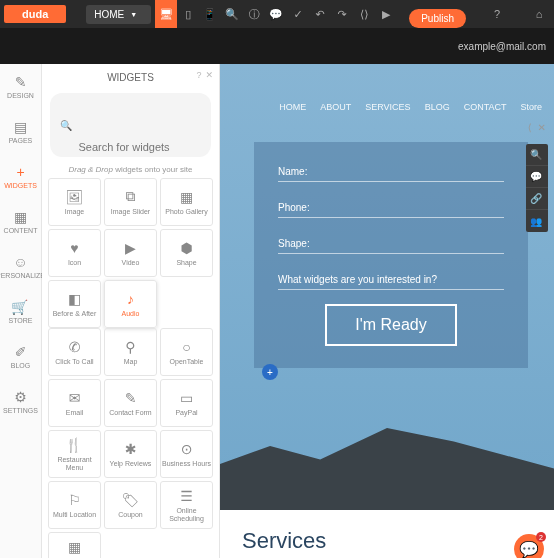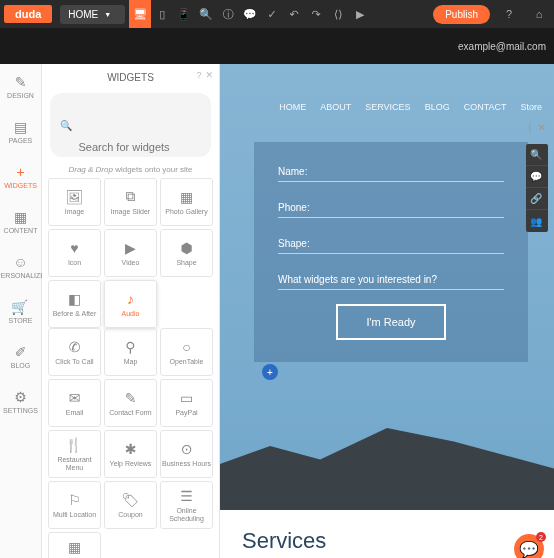--- a/index.html
+++ b/index.html
@@ -1,25 +1,25 @@
 <!DOCTYPE html>
 <html><head>
 <meta charset="utf-8">
 <style>
 * { margin: 0; padding: 0; box-sizing: border-box; font-family: -apple-system, Arial, sans-serif; }
 body { width: 554px; height: 558px; overflow: hidden; background: #fff; }
 .topbar { background: #2a2a2a; height: 28px; display: flex; align-items: center; padding: 0 4px; }
-.logo { background: #ff6b35; color: #fff; font-weight: bold; font-size: 11px; padding: 3px 11px; border-radius: 2px; margin-right: 8px; }
+.logo { background: #ff6b35; color: #fff; font-weight: bold; font-size: 11px; padding: 3px 18px; border-radius: 2px; margin-right: 20px; }
 .home-sel { background: #444; color: #fff; font-size: 10px; padding: 4px 14px 4px 8px; border-radius: 3px; display: flex; align-items: center; gap: 6px; }
 .tb-icons { display: flex; align-items: center; gap: 0; margin-left: 4px; flex: 1; }
 .tb-icon { width: 22px; height: 28px; display: flex; align-items: center; justify-content: center; color: #aaa; font-size: 11px; cursor: pointer; }
 .tb-icon.active { background: #ff6b35; color: #fff; }
 .tb-icon.orange { color: #ff6b35; }
 .publish { background: #ff6b35; color: #fff; font-size: 10px; padding: 4px 12px; border-radius: 10px; border: none; }
-.tb-right { display: flex; align-items: center; gap: 8px; }
+.tb-right { display: flex; align-items: flex-end; gap: 20px; }
 
 .secondbar { background: #1a1a1a; height: 36px; display: flex; align-items: center; justify-content: flex-end; padding: 0 8px; color: #ccc; font-size: 10px; }
 
 .main { display: flex; height: 510px; position: relative; }
 
 .leftnav { width: 42px; background: #fafafa; border-right: 1px solid #e5e5e5; display: flex; flex-direction: column; }
 .nav-item { height: 45px; display: flex; flex-direction: column; align-items: center; justify-content: center; color: #888; font-size: 7px; gap: 2px; cursor: pointer; }
 .nav-item.active { color: #ff6b35; }
 .nav-icon { font-size: 14px; }
 
@@ -38,21 +38,21 @@
 .w-icon { font-size: 14px; color: #888; }
 .w-label { font-size: 7px; color: #888; text-align: center; line-height: 1.1; }
 .panel-scroll { overflow-y: auto; flex: 1; }
 .panel-scroll::-webkit-scrollbar { width: 4px; }
 .panel-scroll::-webkit-scrollbar-thumb { background: #ccc; border-radius: 2px; }
 
 .canvas { flex: 1; position: relative; background: linear-gradient(180deg, #87b5d4 0%, #6fa5c9 100%); overflow: hidden; }
 .nav { position: absolute; top: 38px; right: 12px; display: flex; gap: 14px; font-size: 9px; color: rgba(255,255,255,0.9); }
 .form-box { position: absolute; top: 78px; left: 34px; right: 26px; background: rgba(70,110,150,0.45); padding: 18px 24px 22px; color: #fff; }
 .fld { border-bottom: 1px solid rgba(255,255,255,0.6); padding: 6px 0 4px; margin-bottom: 14px; font-size: 10px; }
-.ready { border: 2px solid #fff; text-align: center; padding: 10px 28px; font-size: 11px; margin: 14px auto 0; width: fit-content; }
+.ready { border: 2px solid #fff; text-align: center; padding: 10px 28px; font-size: 16px; margin: 14px auto 0; width: fit-content; }
 .rocks { position: absolute; bottom: 56px; left: 0; right: 0; height: 90px; background: #3a4248; clip-path: polygon(0 40%, 15% 20%, 30% 35%, 50% 0%, 70% 15%, 85% 30%, 100% 45%, 100% 100%, 0 100%); }
 .services { position: absolute; bottom: 0; left: 0; right: 0; height: 64px; background: #fff; padding: 18px 22px; }
 .services h2 { color: #2a4560; font-size: 22px; font-weight: 300; }
 .dot { position: absolute; background: #2a6cc5; width: 16px; height: 16px; border-radius: 50%; left: 42px; top: 300px; display: flex; align-items: center; justify-content: center; color: #fff; font-size: 10px; }
 
 .float { position: absolute; right: 6px; top: 80px; width: 22px; background: #3a3a3a; border-radius: 2px; }
 .float div { height: 22px; display: flex; align-items: center; justify-content: center; color: #ccc; font-size: 10px; border-bottom: 1px solid #4a4a4a; }
 .float div:last-child { border: none; }
 .xbar { position: absolute; right: 8px; top: 58px; display: flex; gap: 6px; color: #999; font-size: 10px; }
 

